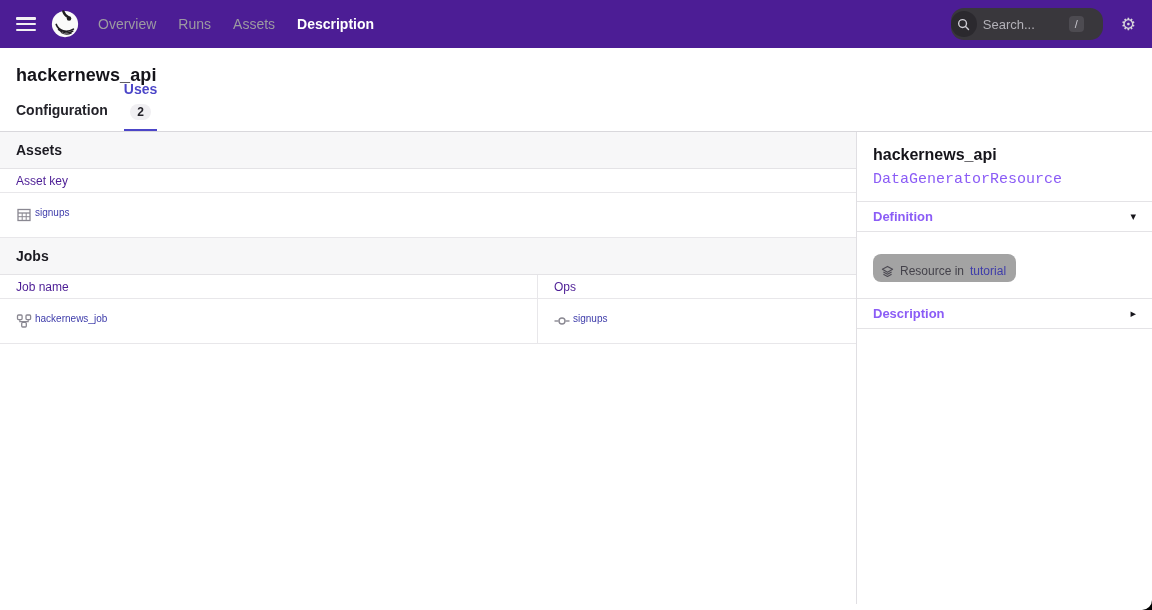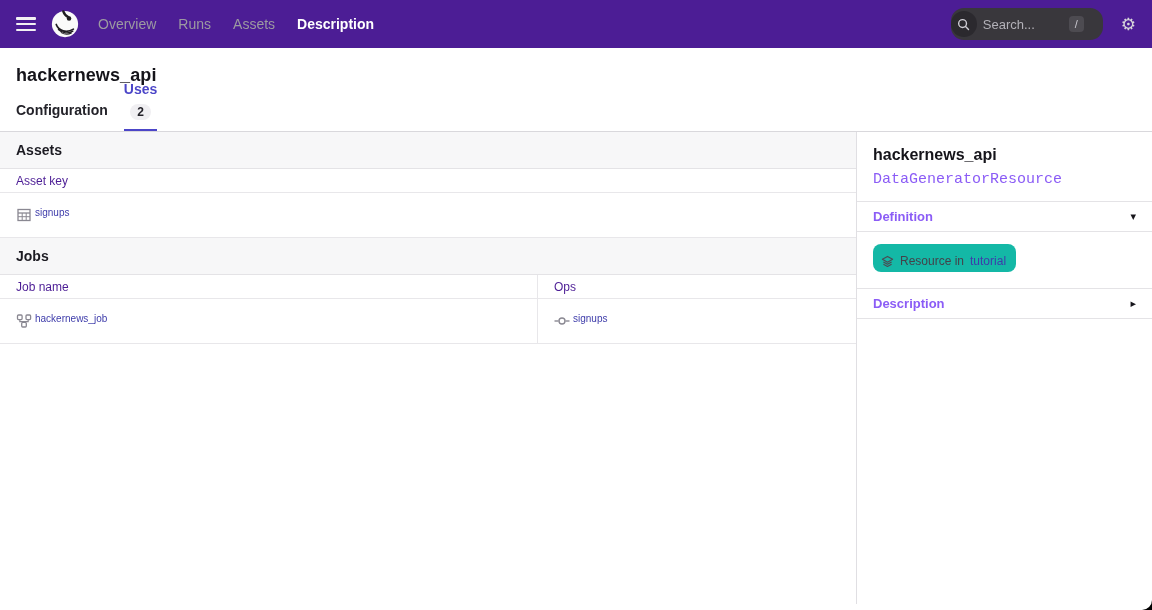--- a/index.html
+++ b/index.html
@@ -48,21 +48,21 @@
   .row-icon { width:16px; height:16px; flex:0 0 auto; display:inline-flex; }
 
   
   .rp-head { padding:14px 16px 13px; }
   .rp-title { font-size:16px; font-weight:700; color:#15141a; margin-bottom:7px; }
   .rp-sub { font-family:Liberation Mono, monospace; font-size:15px; color:#8b5cf6; }
   .rp-section { display:flex; align-items:center; justify-content:space-between; padding:7px 16px; border-top:1px solid #e4e3e6; cursor:pointer; }
   .rp-section .lbl { font-size:13px; font-weight:700; color:#8b5cf6; }
   .rp-caret { font-size:11px; color:#15141a; }
   .rp-body { border-top:1px solid #e4e3e6; padding:12px 16px 16px; }
-  .tag-pill { display:inline-flex; align-items:center; gap:6px; background:#14b8a6; border-radius:8px; padding:10px 10px 4px 8px; font-size:12px; color:#44424a; }
+  .tag-pill { display:inline-flex; align-items:center; gap:6px; background:#a3a3a3; border-radius:8px; padding:10px 10px 4px 8px; font-size:12px; color:#44424a;margin-top:10px; }
   .tag-pill a { color:#3e3caa; text-decoration:none; cursor:pointer; }
   .rp-section.last { border-bottom:1px solid #e4e3e6; }
 
   
   .corner { position:absolute; right:0; bottom:0; width:10px; height:10px; background:#000; }
   .corner::before { content:''; position:absolute; inset:0; background:#fff; border-bottom-right-radius:10px; }
 </style>
 </head>
 <body>
 

